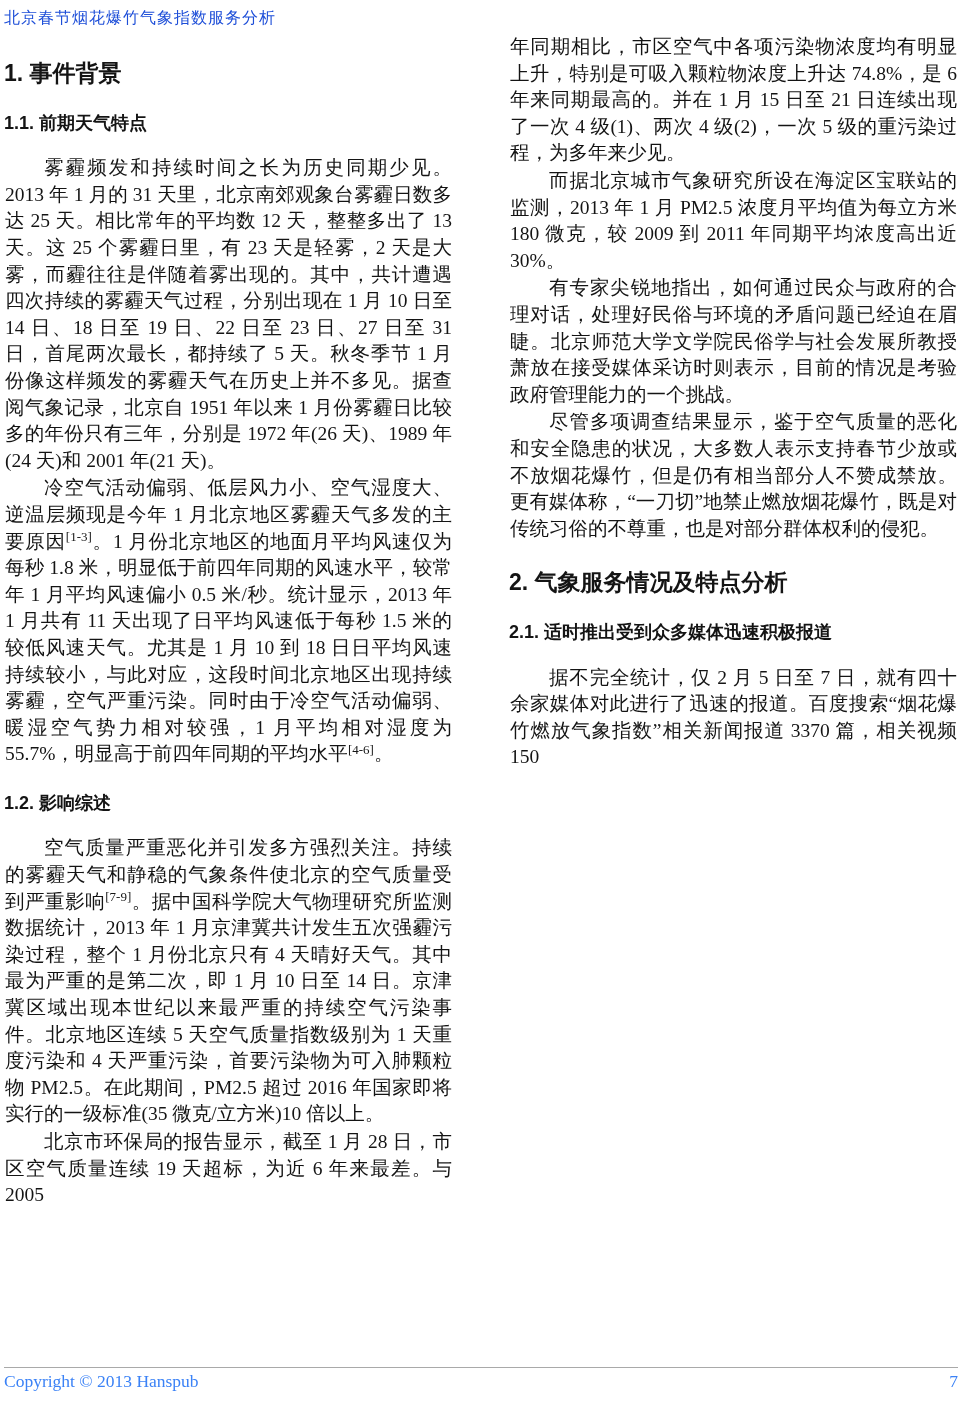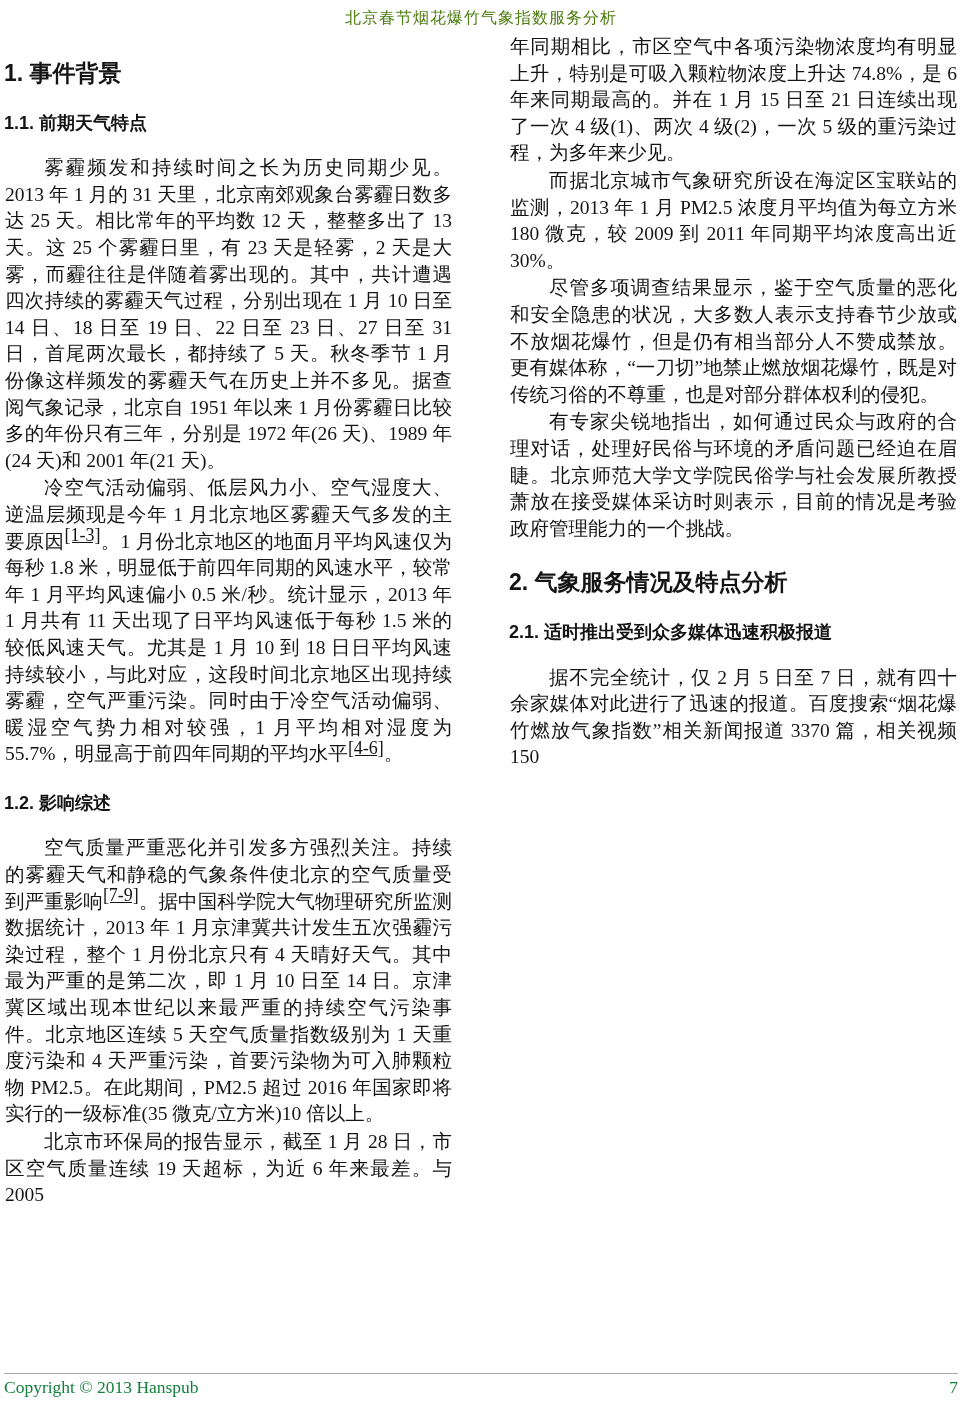--- a/index.html
+++ b/index.html
@@ -9,23 +9,23 @@
     height: 1414px;
     margin: 0 auto;
     background: #ffffff;
     color: #141414;
     font-family: "Liberation Serif", "DejaVu Serif", serif;
     overflow: hidden;
     box-sizing: border-box;
     padding: 8px 6px 0 4px;
   }
   .running-head {
-    text-align: center;
+    text-align: left;
     font-size: 16px;
-    color: #4d7c0f;
+    color: #1d4ed8;
     letter-spacing: 1px;
     margin-bottom: 4px;
   }
   .columns {
     display: flex;
     gap: 56px;
   }
   .col { flex: 1 1 0; min-width: 0; }
   .col h1 {
     font-family: "Liberation Sans", "DejaVu Sans", sans-serif;
@@ -42,39 +42,38 @@
     line-height: 1.25;
   }
   .col p {
     margin: 1px;
     font-size: 19.5px;
     line-height: 26.6px;
     text-align: justify;
   }
   .col p.indent { text-indent: 2em; }
   .run-sup {
-    font-size: 18px;
+    font-size: 13px;
     position: relative;
     top: -6.5px;
     line-height: 0;
-    text-decoration: underline;
   }
   .run-small { font-size: 15px; }
   .footer {
     position: absolute;
     left: 4px;
     right: 6px;
-    bottom: 11px;
+    bottom: 17px;
     border-top: 1px solid #a9a9a9;
     padding: 3px 0 5px 0;
     display: flex;
     justify-content: space-between;
     align-items: baseline;
     font-size: 17.5px;
-    color: #15803d;
+    color: #3b82f6;
   }
 </style>
 </head>
 <body>
 
 <div class="page">
 
   <div class="running-head">北京春节烟花爆竹气象指数服务分析</div>
 
   <div class="columns">
@@ -85,22 +84,22 @@
       <p class="indent"><span>雾霾频发和持续时间之长为历史同期少见。2013 年 1 月的 31 天里，北京南郊观象台雾霾日数多达 25 天。相比常年的平均数 12 天，整整多出了 13 天。这 25 个雾霾日里，有 23 天是轻雾，2 天是大雾，而霾往往是伴随着雾出现的。其中，共计遭遇四次持续的雾霾天气过程，分别出现在 1 月 10 日至 14 日、18 日至 19 日、22 日至 23 日、27 日至 31 日，首尾两次最长，都持续了 5 天。秋冬季节 1 月份像这样频发的雾霾天气在历史上并不多见。据查阅气象记录，北京自 1951 年以来 1 月份雾霾日比较多的年份只有三年，分别是 1972 年(26 天)、1989 年(24 天)和 2001 年(21 天)。</span></p>
       <p class="indent"><span>冷空气活动偏弱、低层风力小、空气湿度大、逆温层频现是今年 1 月北京地区雾霾天气多发的主要原因</span><span class="run-sup">[1-3]</span><span>。1 月份北京地区的地面月平均风速仅为每秒 1.8 米，明显低于前四年同期的风速水平，较常年 1 月平均风速偏小 0.5 米/秒。统计显示，2013 年 1 月共有 11 天出现了日平均风速低于每秒 1.5 米的较低风速天气。尤其是 1 月 10 到 18 日日平均风速持续较小，与此对应，这段时间北京地区出现持续雾霾，空气严重污染。同时由于冷空气活动偏弱、暖湿空气势力相对较强，1 月平均相对湿度为 55.7%，明显高于前四年同期的平均水平</span><span class="run-sup">[4-6]</span><span>。</span></p>
       <h2>1.2. 影响综述</h2>
       <p class="indent"><span>空气质量严重恶化并引发多方强烈关注。持续的雾霾天气和静稳的气象条件使北京的空气质量受到严重影响</span><span class="run-sup">[7-9]</span><span>。据中国科学院大气物理研究所监测数据统计，2013 年 1 月京津冀共计发生五次强霾污染过程，整个 1 月份北京只有 4 天晴好天气。其中最为严重的是第二次，即 1 月 10 日至 14 日。京津冀区域出现本世纪以来最严重的持续空气污染事件。北京地区连续 5 天空气质量指数级别为 1 天重度污染和 4 天严重污染，首要污染物为可入肺颗粒物 PM2.5。在此期间，PM2.5 超过 2016 年国家即将实行的一级标准(35 微克/立方米)10 倍以上。</span></p>
       <p class="indent"><span>北京市环保局的报告显示，截至 1 月 28 日，市区空气质量连续 19 天超标，为近 6 年来最差。与 2005</span></p>
     </div>
 
     <div class="col">
       <p><span>年同期相比，市区空气中各项污染物浓度均有明显上升，特别是可吸入颗粒物浓度上升达 74.8%，是 6 年来同期最高的。并在 1 月 15 日至 21 日连续出现了一次 4 级(1)、两次 4 级(2)，一次 5 级的重污染过程，为多年来少见。</span></p>
       <p class="indent"><span>而据北京城市气象研究所设在海淀区宝联站的监测，2013 年 1 月 PM2.5 浓度月平均值为每立方米 180 微克，较 2009 到 2011 年同期平均浓度高出近 30%。</span></p>
+      <p class="indent"><span>有专家尖锐地指出，如何通过民众与政府的合理对话，处理好民俗与环境的矛盾问题已经迫在眉睫。北京师范大学文学院民俗学与社会发展所教授萧放在接受媒体采访时则表示，目前的情况是考验政府管理能力的一个挑战。</span></p>
       <p class="indent"><span>尽管多项调查结果显示，鉴于空气质量的恶化和安全隐患的状况，大多数人表示支持春节少放或不放烟花爆竹，但是仍有相当部分人不赞成禁放。更有媒体称，“一刀切”地禁止燃放烟花爆竹，既是对传统习俗的不尊重，也是对部分群体权利的侵犯。</span></p>
-      <p class="indent"><span>有专家尖锐地指出，如何通过民众与政府的合理对话，处理好民俗与环境的矛盾问题已经迫在眉睫。北京师范大学文学院民俗学与社会发展所教授萧放在接受媒体采访时则表示，目前的情况是考验政府管理能力的一个挑战。</span></p>
       <h1>2. 气象服务情况及特点分析</h1>
       <h2>2.1. 适时推出受到众多媒体迅速积极报道</h2>
       <p class="indent"><span>据不完全统计，仅 2 月 5 日至 7 日，就有四十余家媒体对此进行了迅速的报道。百度搜索“烟花爆竹燃放气象指数”相关新闻报道 3370 篇，相关视频 150</span></p>
     </div>
 
   </div>
 
   <div class="footer">
     <span>Copyright © 2013 Hanspub</span>
     <span>7</span>

